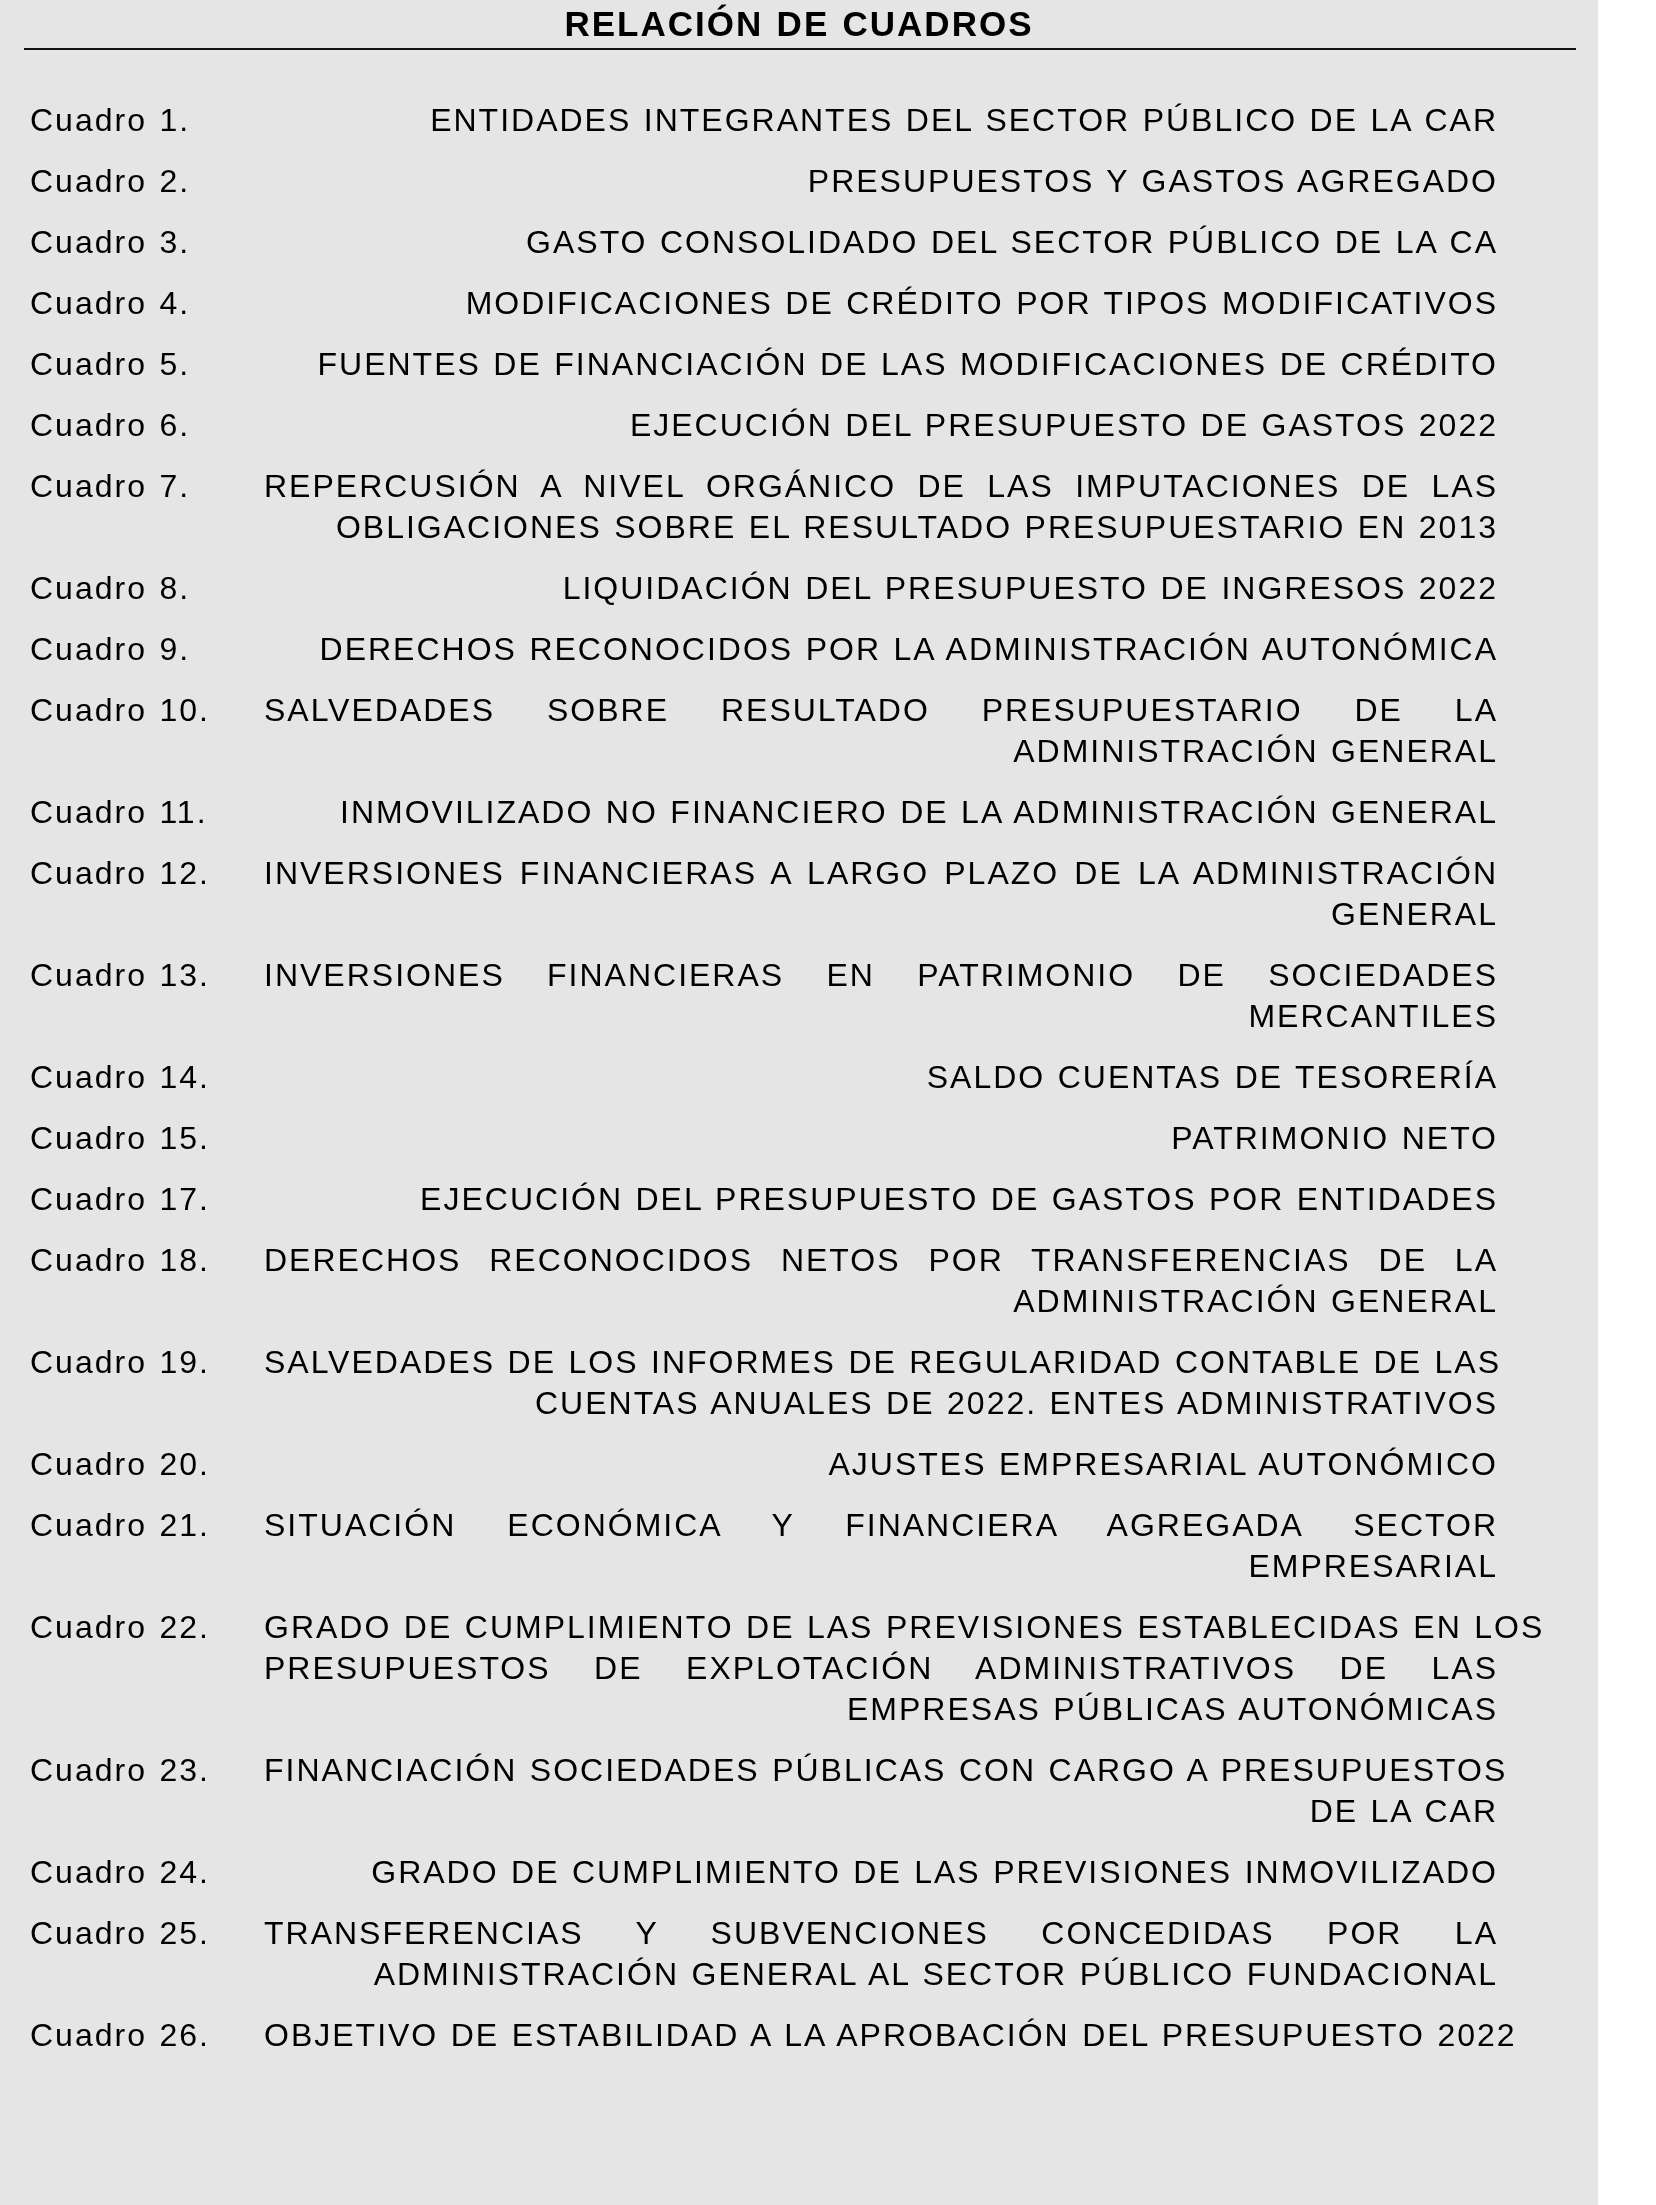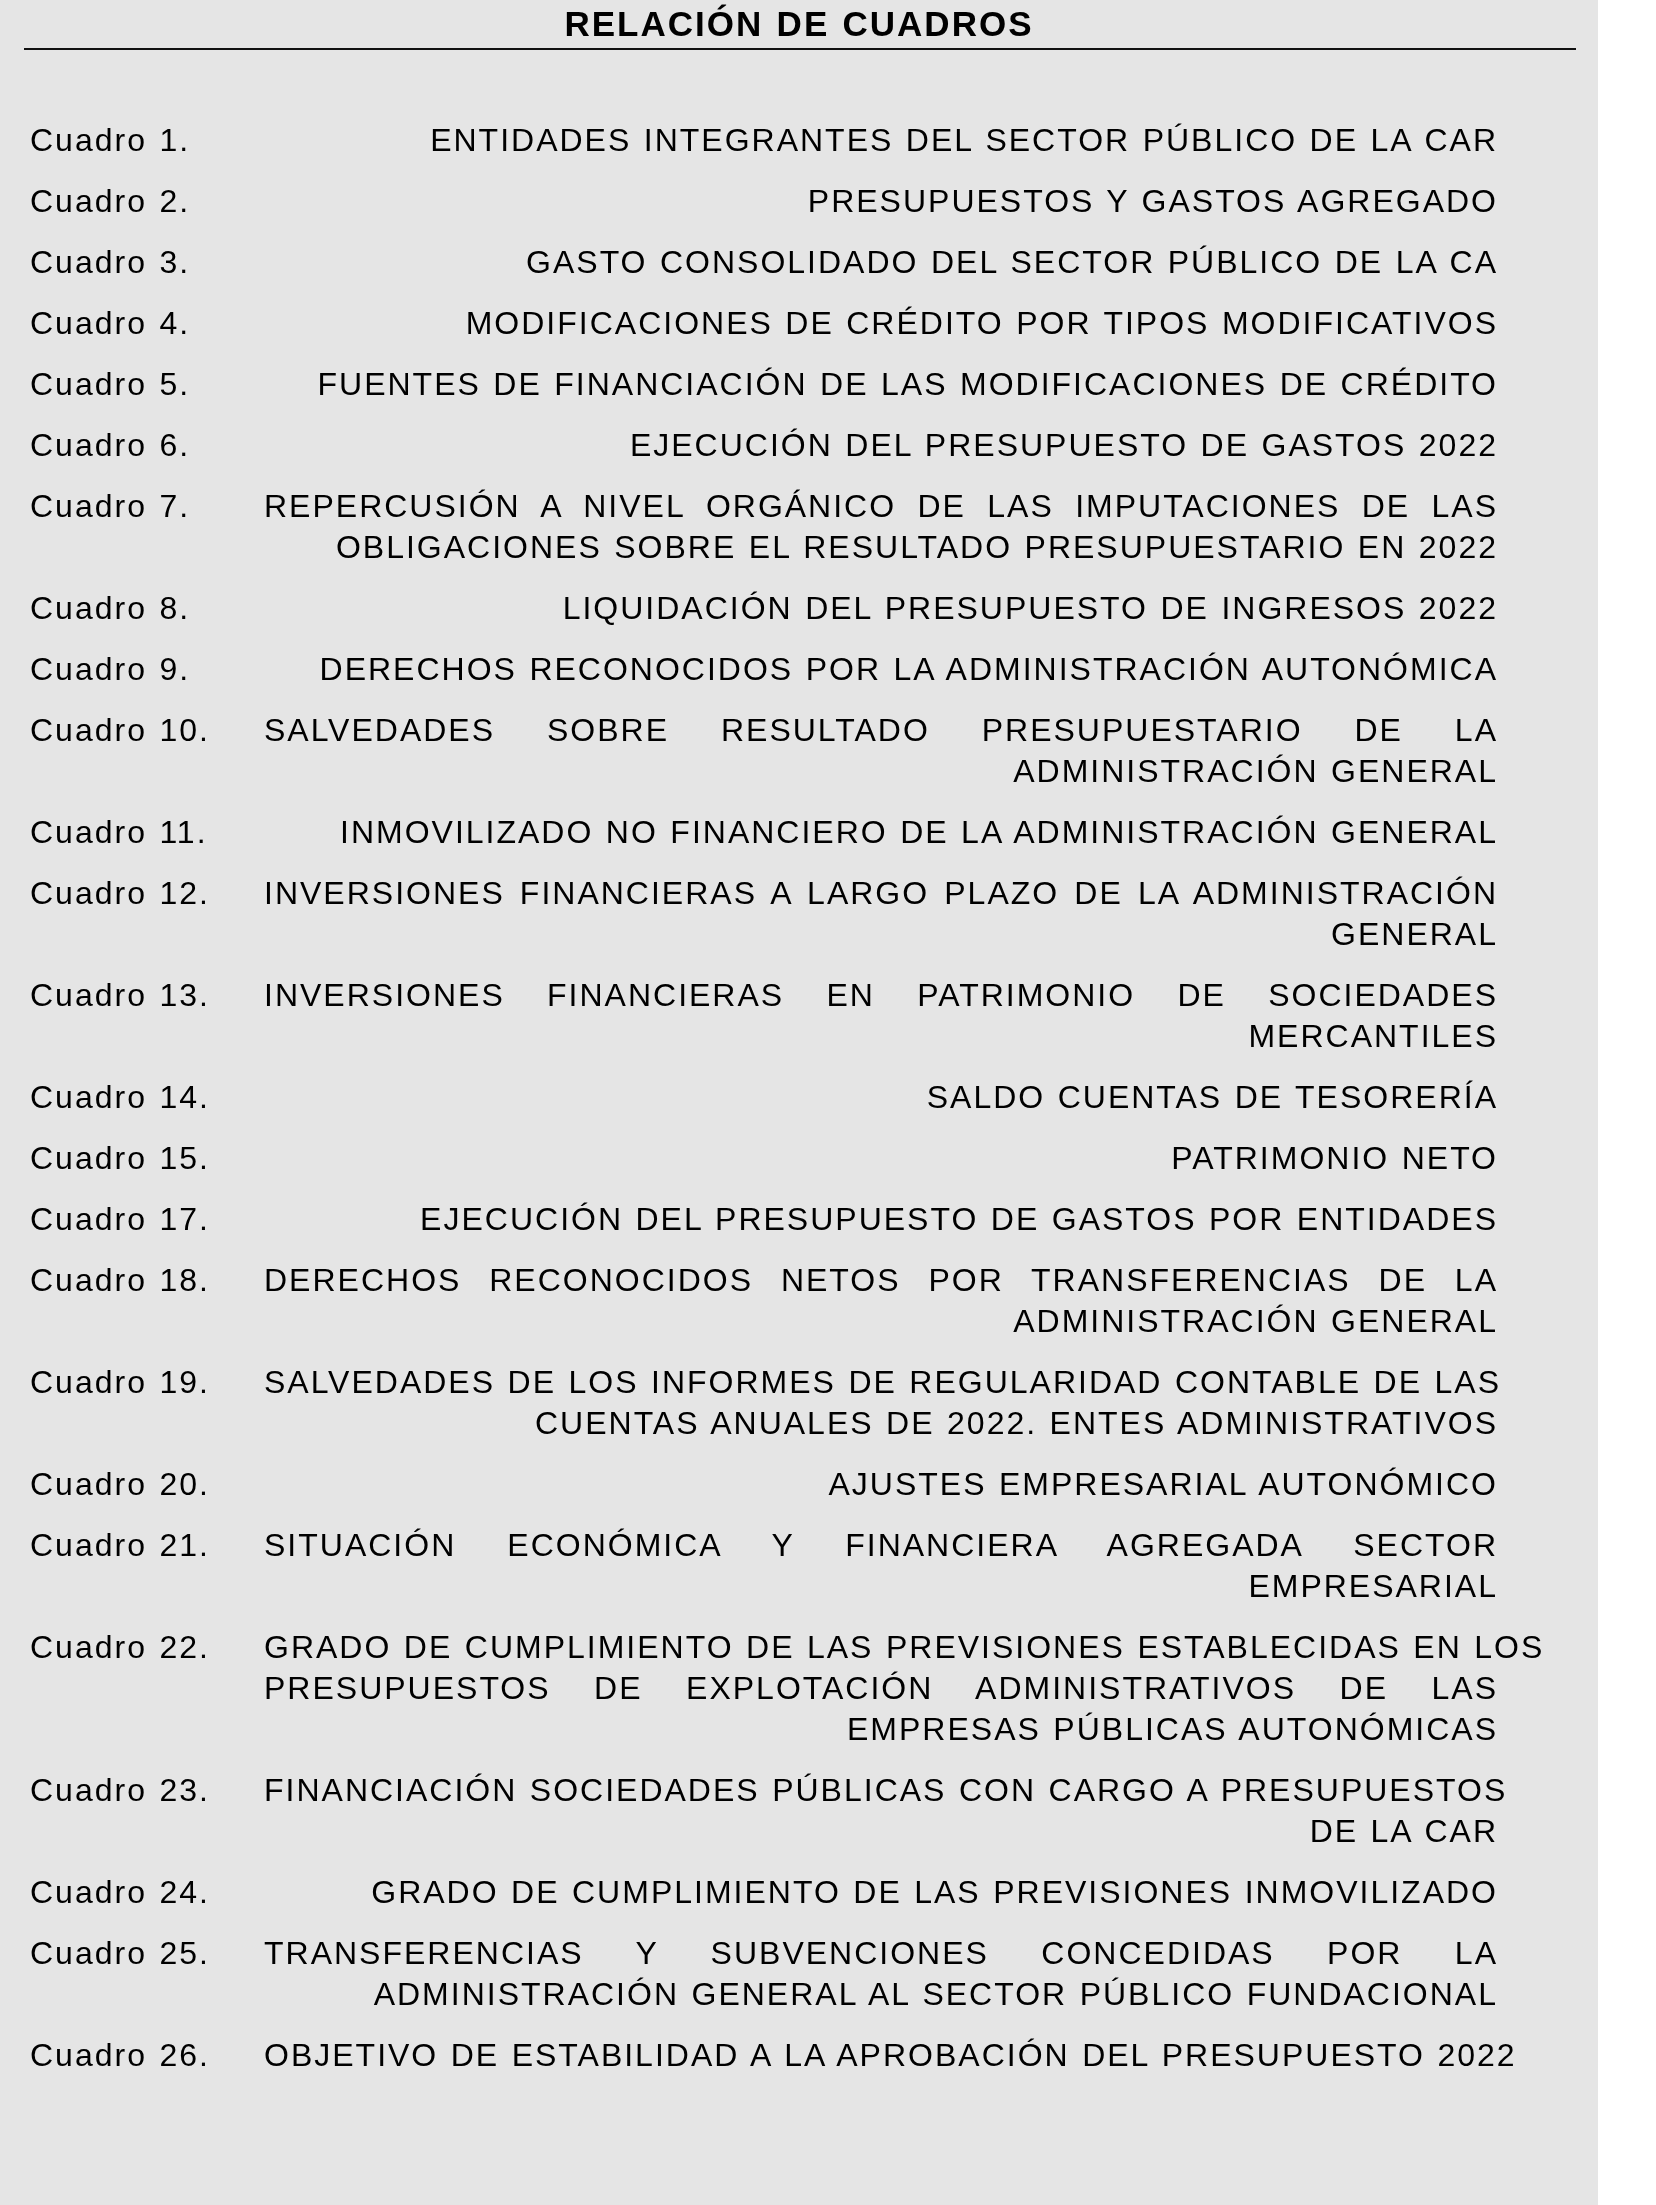--- a/index.html
+++ b/index.html
@@ -26,22 +26,21 @@
     letter-spacing: 2px;
     word-spacing: 1.6px;
     white-space: pre;
   }
   .title-rule {
     margin: 3.2px 22px 0 24px;
     border-top: 2.4px solid #111111;
     height: 0;
   }
   .entries {
-    padding: 37px 100px 0 30px;
-    margin-top: 33px;
+    padding: 50px 100px 0 30px;
   }
   .entry {
     display: flex;
     align-items: flex-start;
     margin-bottom: 20px;
   }
   .entry-label {
     flex: 0 0 234px;
     width: 234px;
     font-size: 32px;
@@ -109,21 +108,21 @@
       <div class="entry">
         <div class="entry-label">Cuadro 6.</div>
         <div class="entry-title">
           <div class="line"> EJECUCIÓN DEL PRESUPUESTO DE GASTOS 2022</div>
         </div>
       </div>
       <div class="entry">
         <div class="entry-label">Cuadro 7.</div>
         <div class="entry-title">
           <div class="line just">REPERCUSIÓN A NIVEL ORGÁNICO DE LAS IMPUTACIONES DE LAS</div>
-          <div class="line">OBLIGACIONES SOBRE EL RESULTADO PRESUPUESTARIO EN 2022</div>
+          <div class="line">OBLIGACIONES SOBRE EL RESULTADO PRESUPUESTARIO EN 2013</div>
         </div>
       </div>
       <div class="entry">
         <div class="entry-label">Cuadro 8.</div>
         <div class="entry-title">
           <div class="line"> LIQUIDACIÓN DEL PRESUPUESTO DE INGRESOS 2022</div>
         </div>
       </div>
       <div class="entry">
         <div class="entry-label">Cuadro 9.</div>

